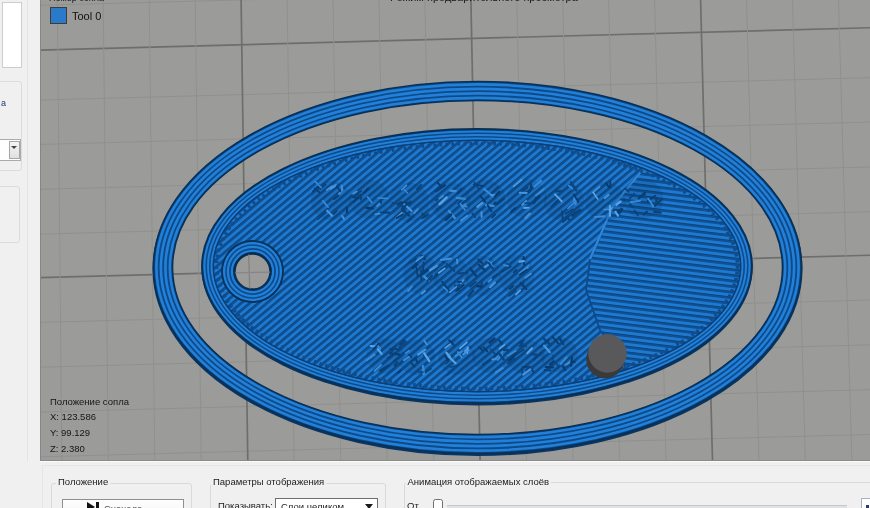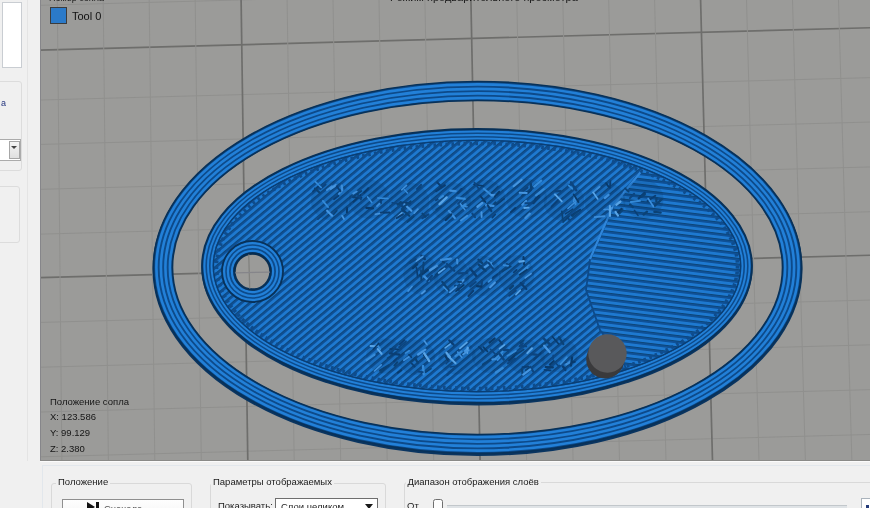--- a/index.html
+++ b/index.html
@@ -423,24 +423,24 @@
 <div class="abs" style="left:42px;top:465px;width:828px;height:43px;border-top:1px solid #e2e7ec;border-left:1px solid #e2e7ec;"></div>
 
 <div class="gb" style="left:51px;top:483px;width:139px;height:40px;"></div>
 <div class="gl" style="left:56px;top:476px;">Положение</div>
 <div class="abs" style="left:62px;top:499px;width:120px;height:22px;background:linear-gradient(#fefefe,#f1f1f1);border:1px solid #8f8f8f;"></div>
 <div class="abs" style="left:87px;top:502px;width:0;height:0;border-top:5px solid transparent;border-bottom:5px solid transparent;border-left:8px solid #111;"></div>
 <div class="abs" style="left:96px;top:502px;width:3px;height:10px;background:#111;"></div>
 <div class="abs sm" style="left:104px;top:503px;color:#555;">Сначала</div>
 
 <div class="gb" style="left:210px;top:483px;width:174px;height:40px;"></div>
-<div class="gl" style="left:211px;top:476px;">Параметры отображаемых</div>
+<div class="gl" style="left:211px;top:476px;">Параметры отображения</div>
 <div class="abs sm" style="left:218px;top:500px;">Показывать:</div>
 <div class="abs" style="left:275px;top:498px;width:101px;height:22px;background:#fff;border:1px solid #6e6e6e;"></div>
 <div class="abs sm" style="left:281px;top:501px;">Слои целиком</div>
 <div class="abs" style="left:364.5px;top:503.5px;width:0;height:0;border-left:4.5px solid transparent;border-right:4.5px solid transparent;border-top:5px solid #1a1a1a;"></div>
 
 <div class="gb" style="left:404px;top:482px;width:470px;height:40px;"></div>
-<div class="gl" style="left:405.5px;top:476px;">Диапазон отображения слоёв</div>
+<div class="gl" style="left:405.5px;top:476px;">Анимация отображаемых слоёв</div>
 <div class="abs sm" style="left:407px;top:500px;">От</div>
 <div class="abs" style="left:447px;top:504.5px;width:400px;height:2.5px;background:#dfe3e6;border-top:1px solid #c2c7cb;"></div>
 <div class="abs" style="left:433px;top:498.5px;width:7.5px;height:18px;background:#fdfdfd;border:1.5px solid #6f6f6f;border-radius:2.5px;"></div>
 <div class="abs" style="left:861px;top:498px;width:12px;height:14px;background:#fff;border:1px solid #aab3bc;"></div>
 <div class="abs" style="left:865.5px;top:504.5px;width:3.5px;height:4px;background:#243a78;"></div>
 </body></html>

